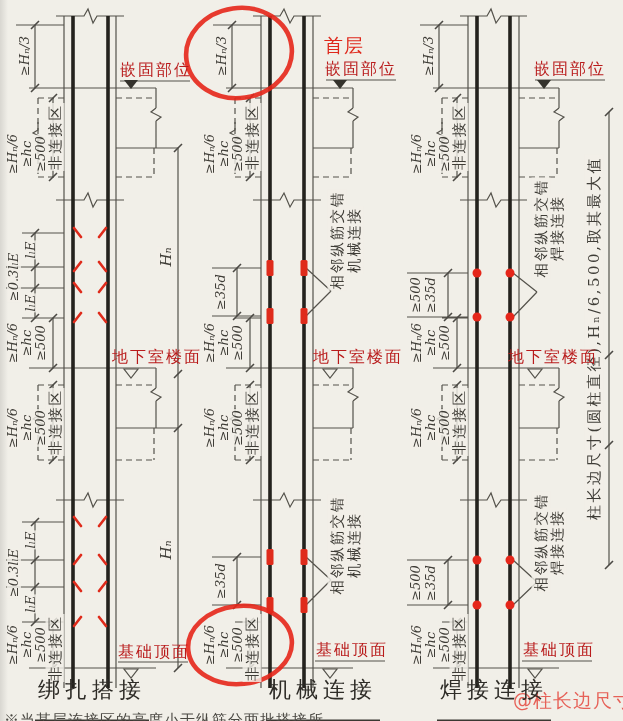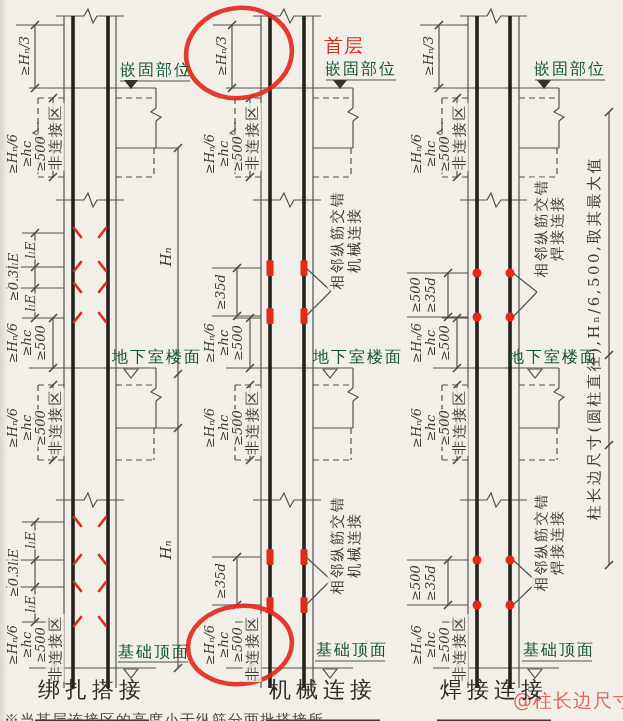--- a/index.html
+++ b/index.html
@@ -9,21 +9,21 @@
           background:linear-gradient(90deg,rgba(0,0,0,.10),rgba(0,0,0,0));pointer-events:none}
   svg{position:absolute;left:0;top:0}
   
   .t{position:absolute;transform:translate(-50%,-50%) rotate(-90deg);white-space:nowrap;
      font:italic 13px "DejaVu Serif",serif;color:#3e3c36;background:rgba(241,239,232,.82);
      padding:0 1px;line-height:14px}
   
   .tc{font:14.5px "DejaVu Serif",serif;font-style:normal;letter-spacing:2px}
   
   .h{position:absolute;transform:translate(-50%,-50%);white-space:nowrap;
-     font:16px "DejaVu Serif",serif;letter-spacing:2px;color:#14532d}
+     font:16px "DejaVu Serif",serif;letter-spacing:2px;color:#b91c1c}
   .title{position:absolute;transform:translate(-50%,-50%);white-space:nowrap;
      font:22px "DejaVu Serif",serif;letter-spacing:5px;color:#2e2c27;
      border-bottom:2.2px solid #3a3832;padding:0 3px 15px}
   .red{color:#df281b;font-family:"DejaVu Sans",sans-serif;letter-spacing:1px;background:none}
   .wm{position:absolute;transform:translate(-50%,-50%);white-space:nowrap;
      font:19px "DejaVu Sans",sans-serif;color:#e6564c;opacity:.92;letter-spacing:1px}
   .note{position:absolute;left:4px;top:711px;white-space:nowrap;
      font:15px "DejaVu Serif",serif;color:#4a4842;letter-spacing:1px}
   .sidenote{font:15px "DejaVu Serif",serif;font-style:normal;letter-spacing:2.5px}
   .hn{font:italic 15px "DejaVu Serif",serif}

